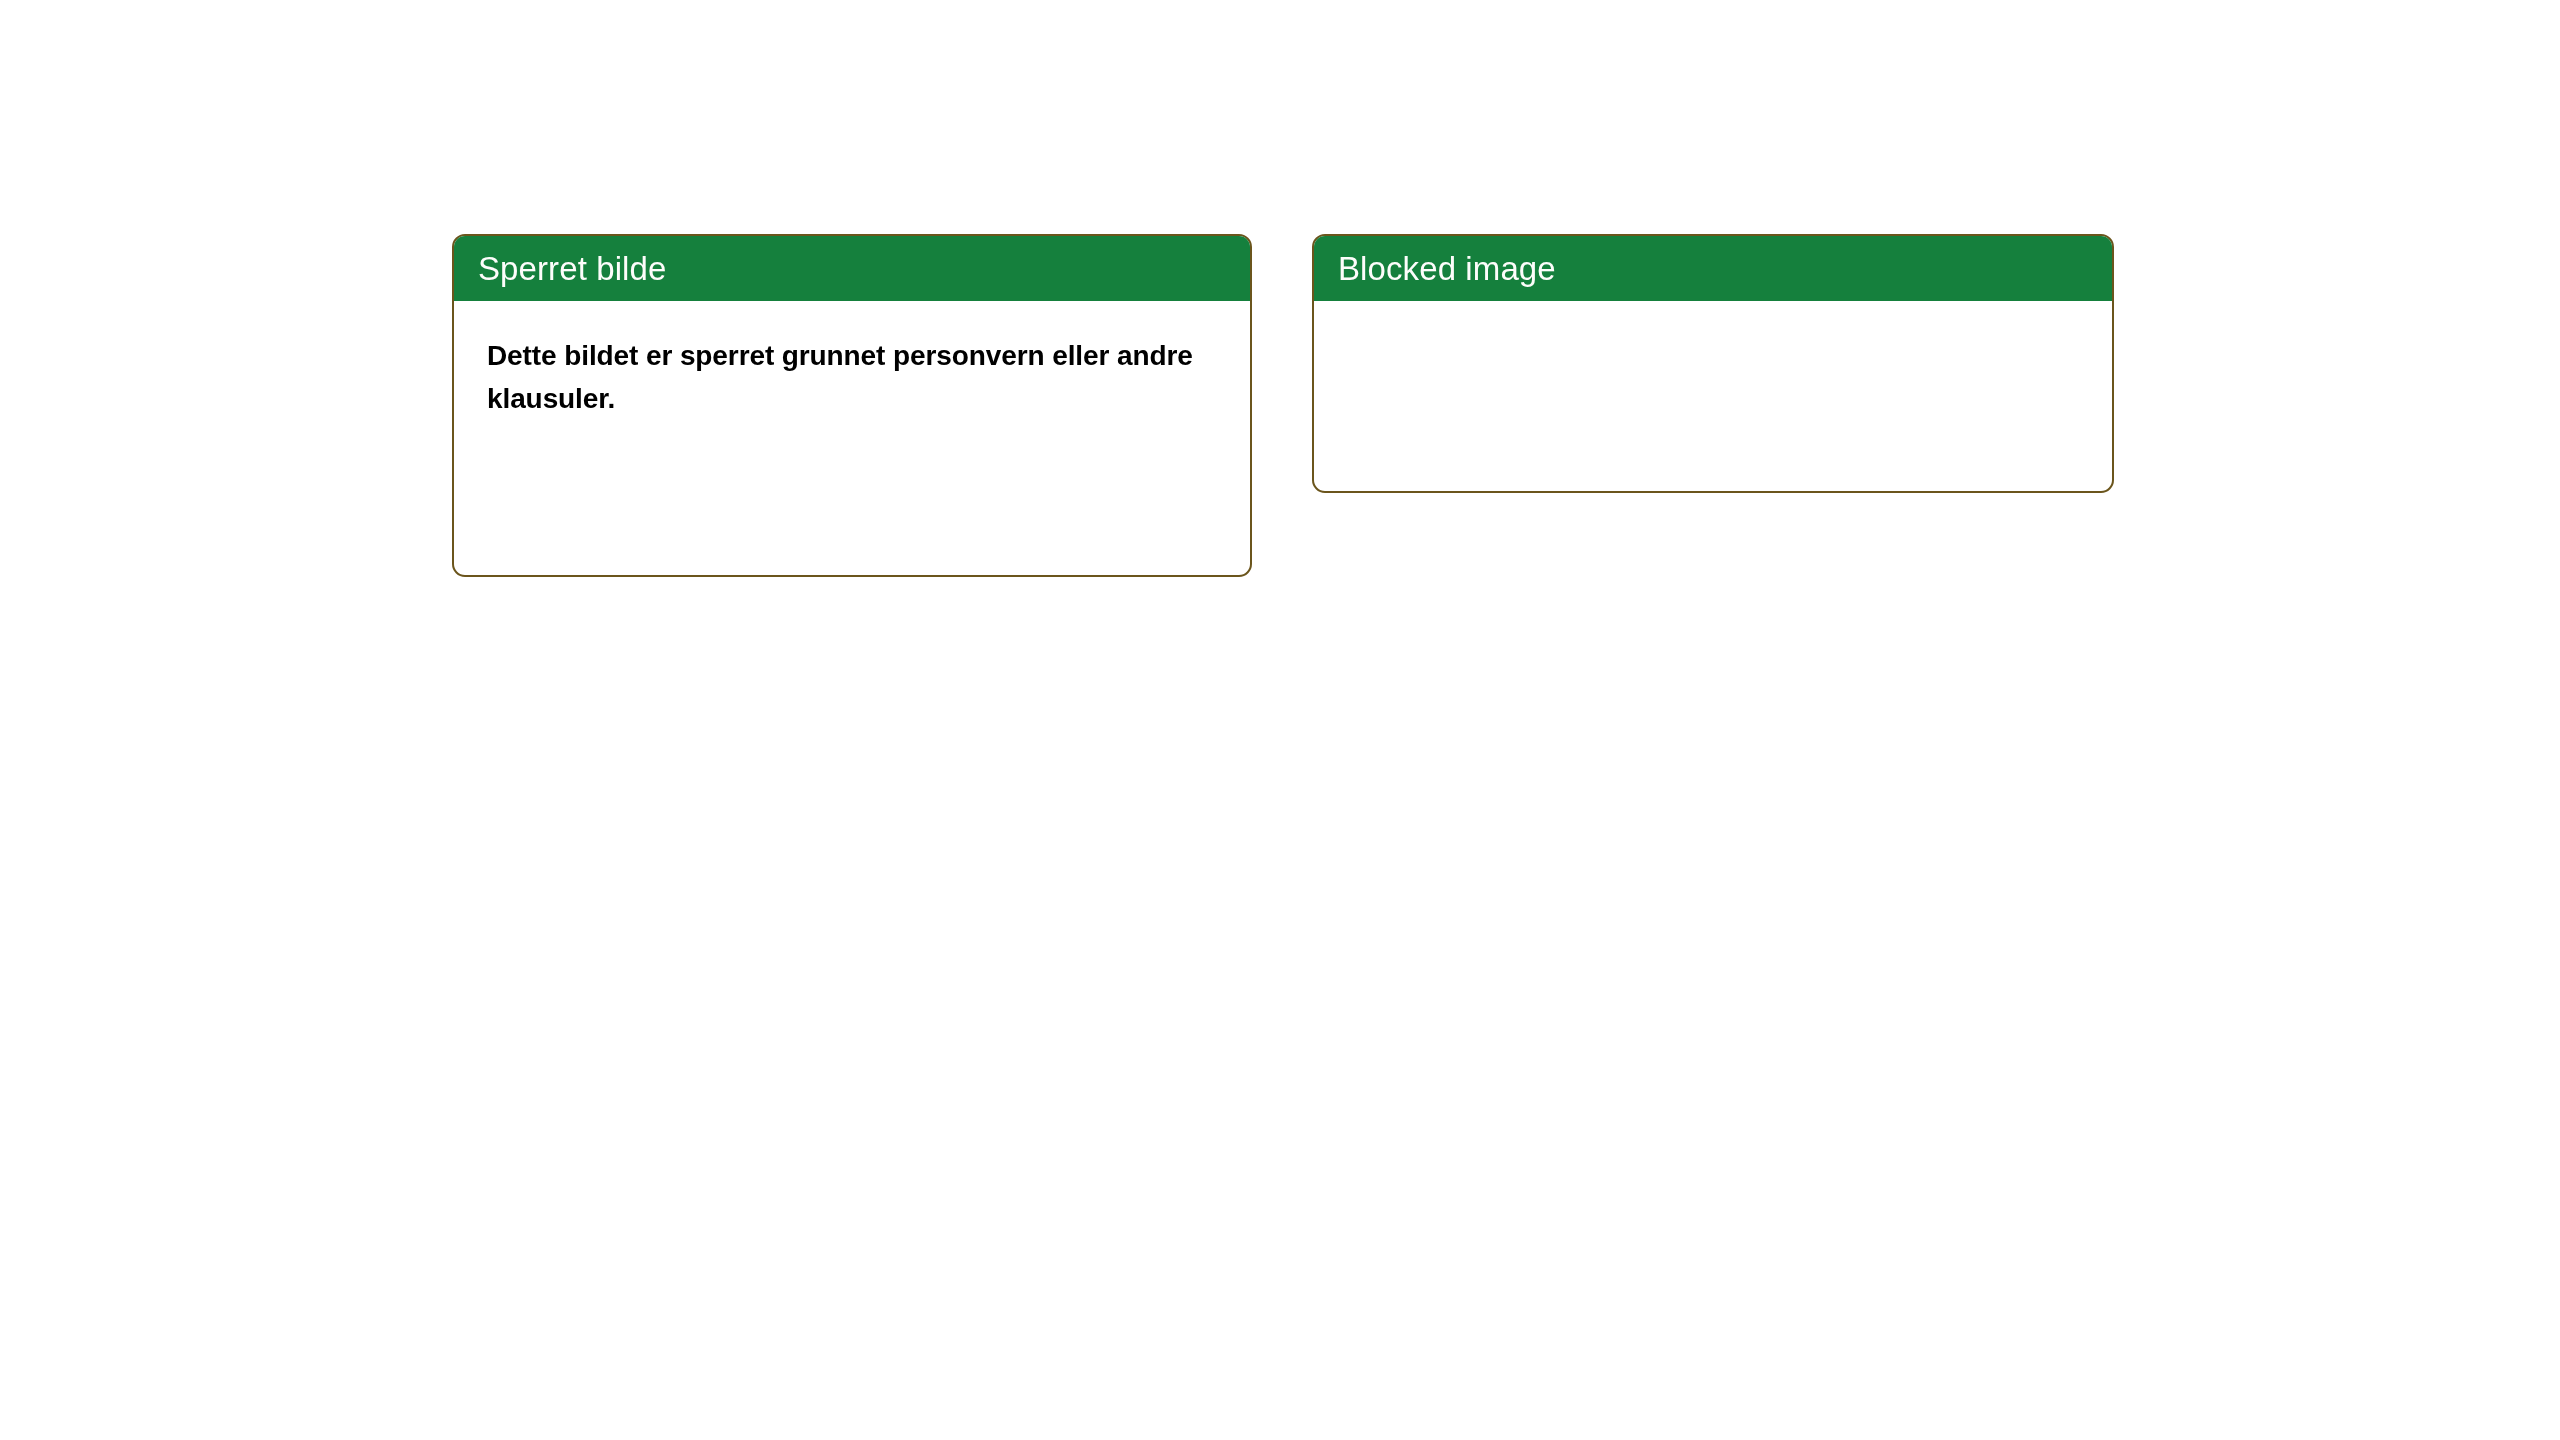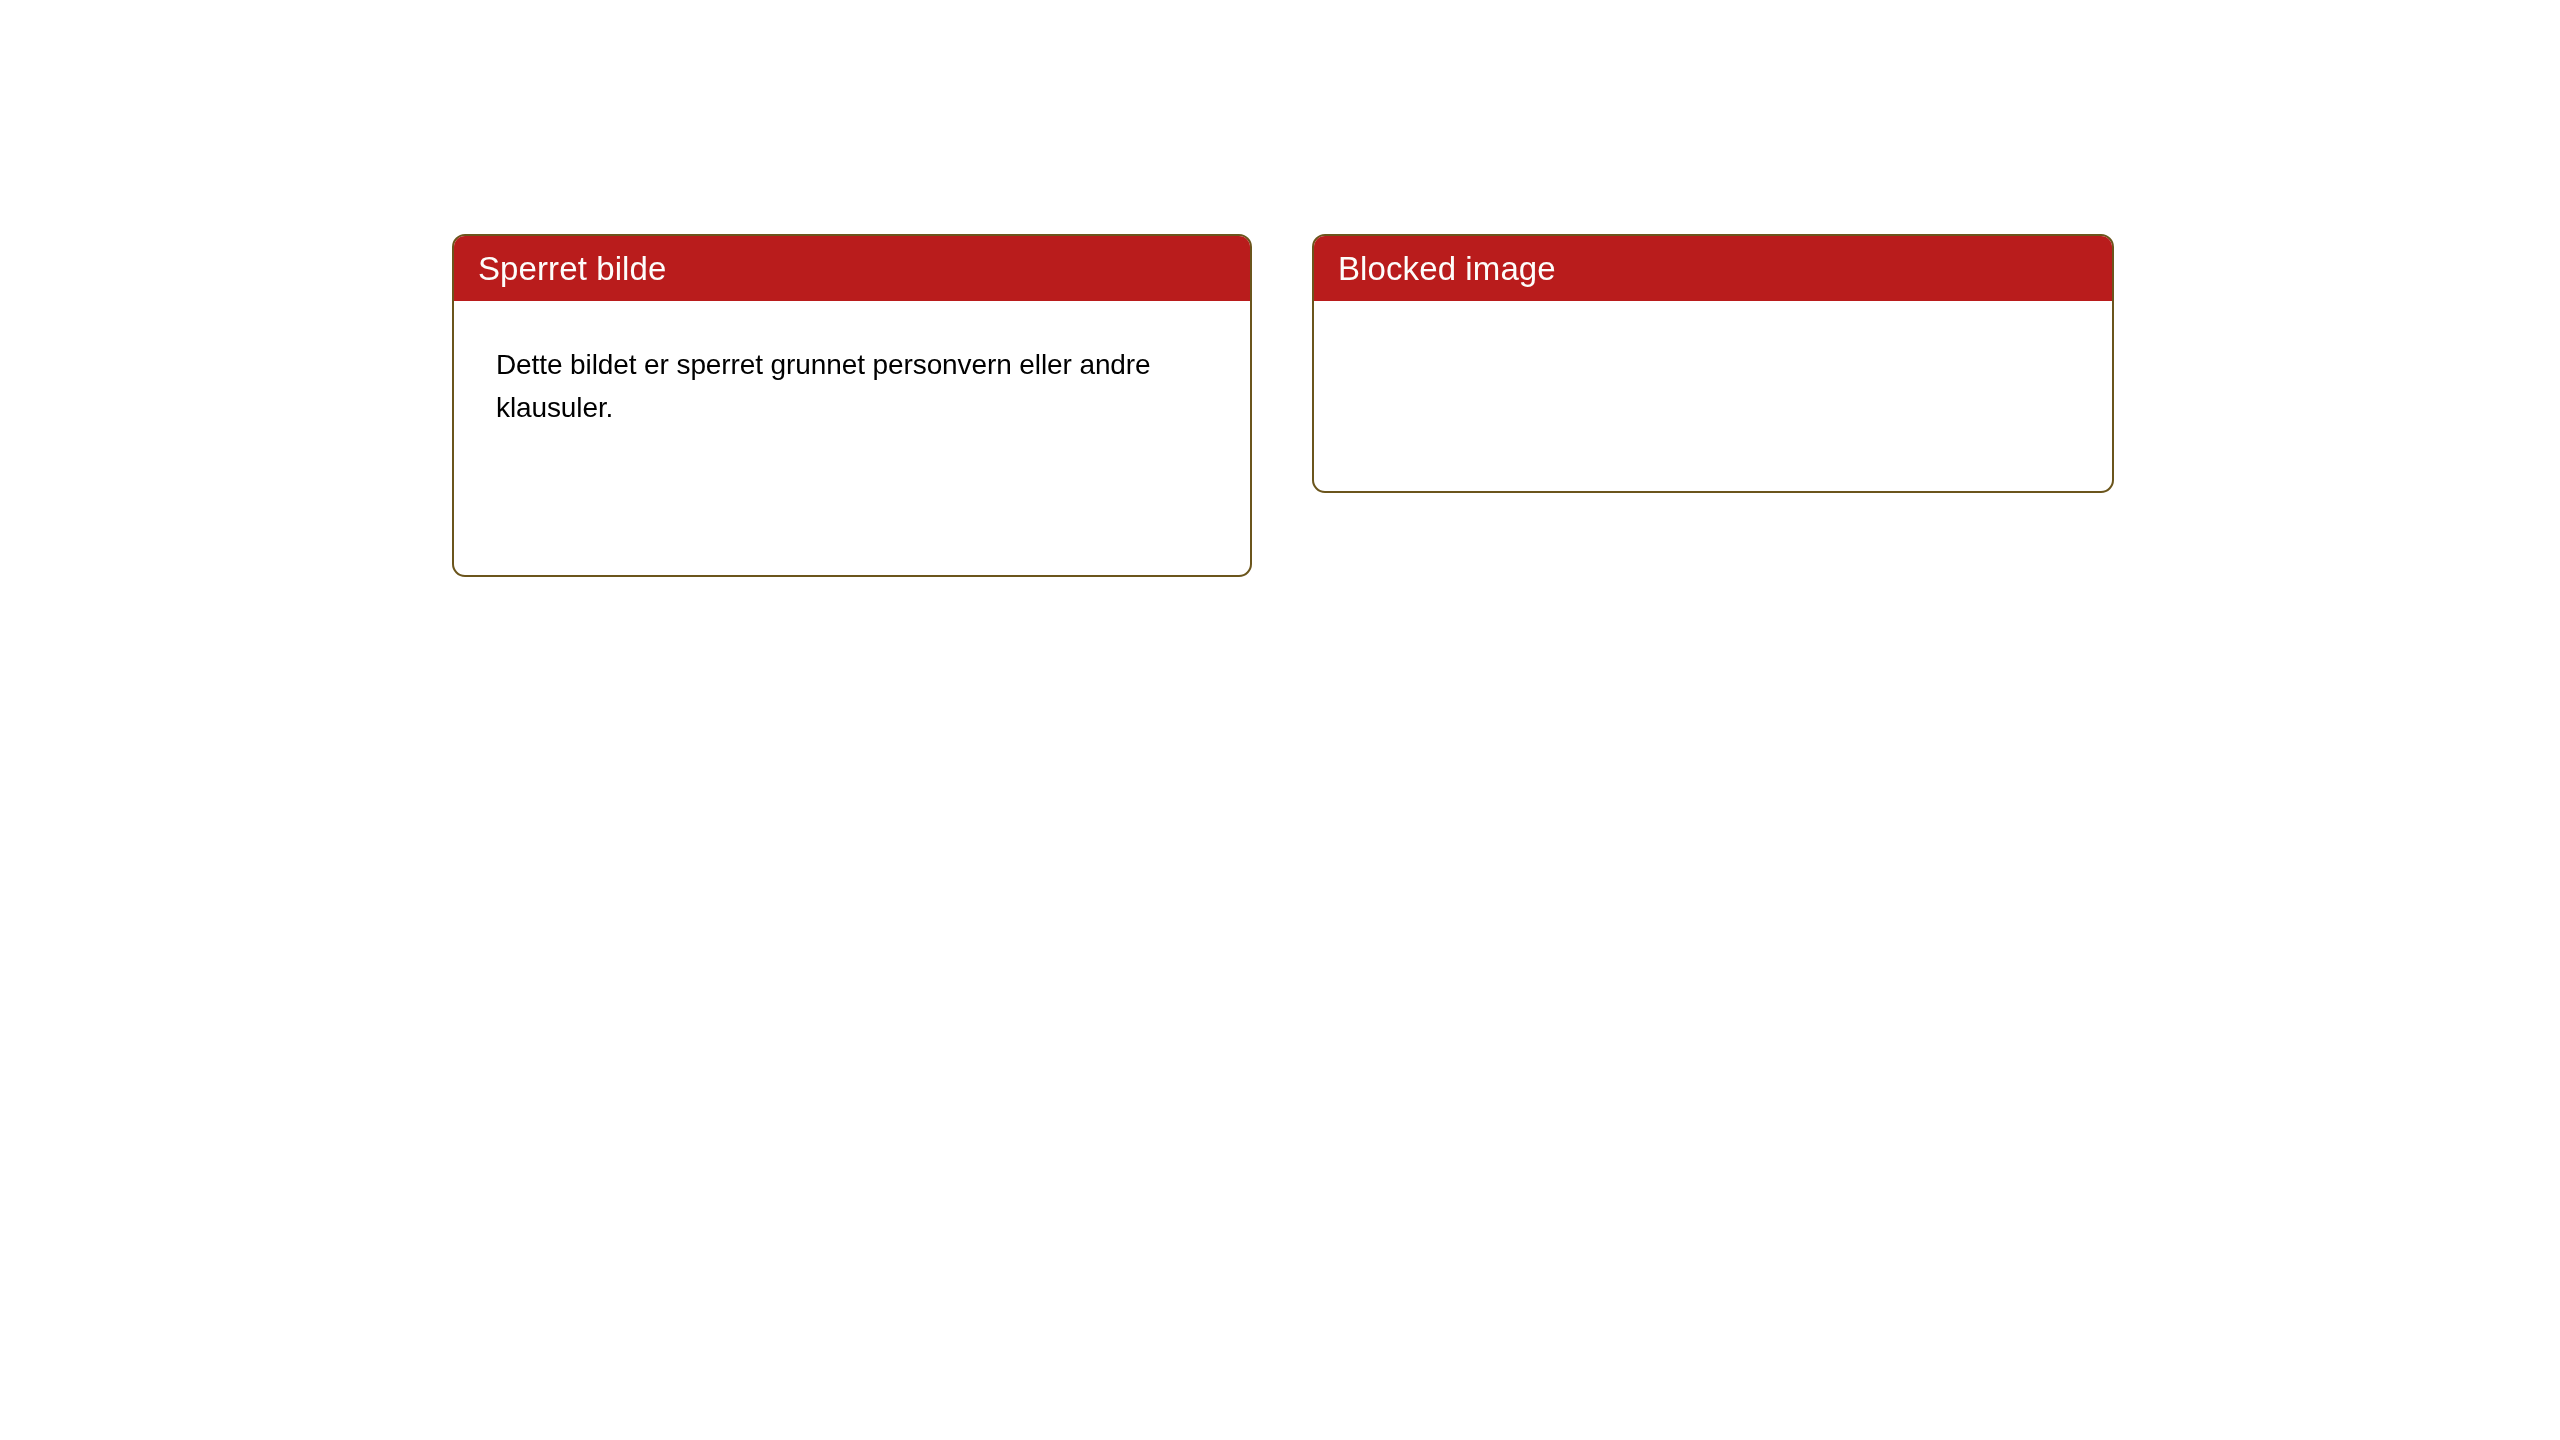--- a/index.html
+++ b/index.html
@@ -31,21 +31,21 @@
     border-radius: 13px;
     overflow: hidden;
   }
 
   .card-left  { left: 452px;  width: 800px; height: 343px; }
   .card-right { left: 1312px; width: 802px; height: 259px; }
 
   .card-header {
     box-sizing: border-box;
     height: 65px;
-    background: #b91c1c;
+    background: #15803d;
     display: flex;
     align-items: center;
     padding: 0 0 0 24px;
   }
 
   .card-title {
     color: #fdfdfb;
     font-size: 33px;
     line-height: 1;
     font-weight: 400;
@@ -53,25 +53,25 @@
     white-space: nowrap;
   }
 
   .card-body {
     box-sizing: border-box;
     background: #ffffff;
     padding: 26px 26px 0 26px;
   }
 
   .card-paragraph {
-    margin: 16px;
+    margin: 7px;
     color: #000000;
     font-size: 28px;
     line-height: 43px;
-    font-weight: 400;
+    font-weight: 700;
     letter-spacing: -0.1px;
   }
 
   .card-paragraph + .card-paragraph {
     margin-top: 43px;
   }
 </style>
 </head>
 <body>
 

